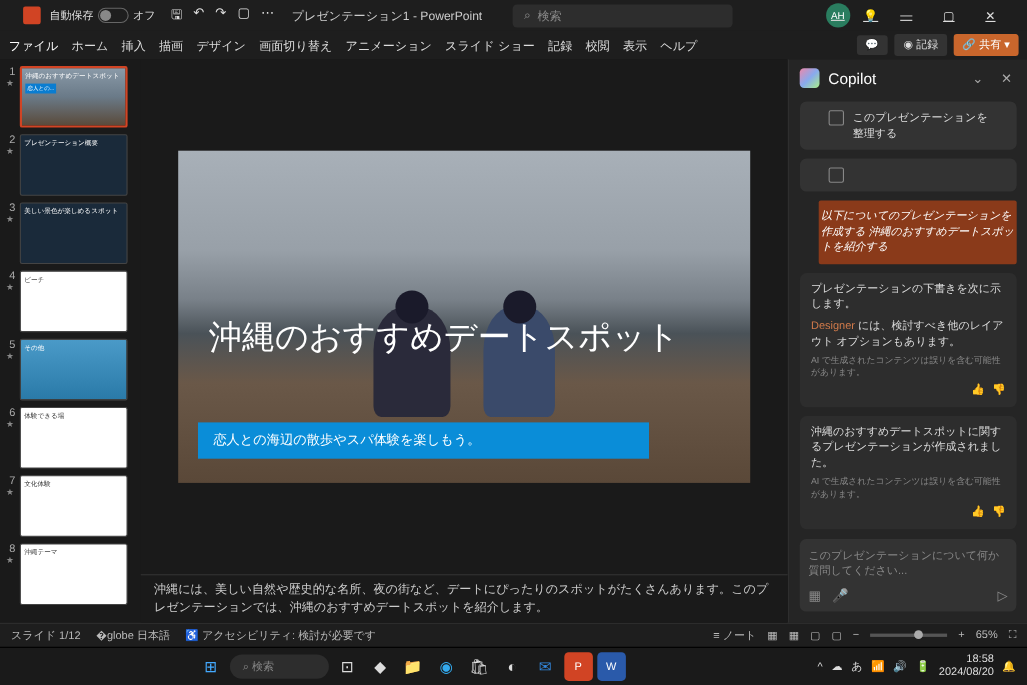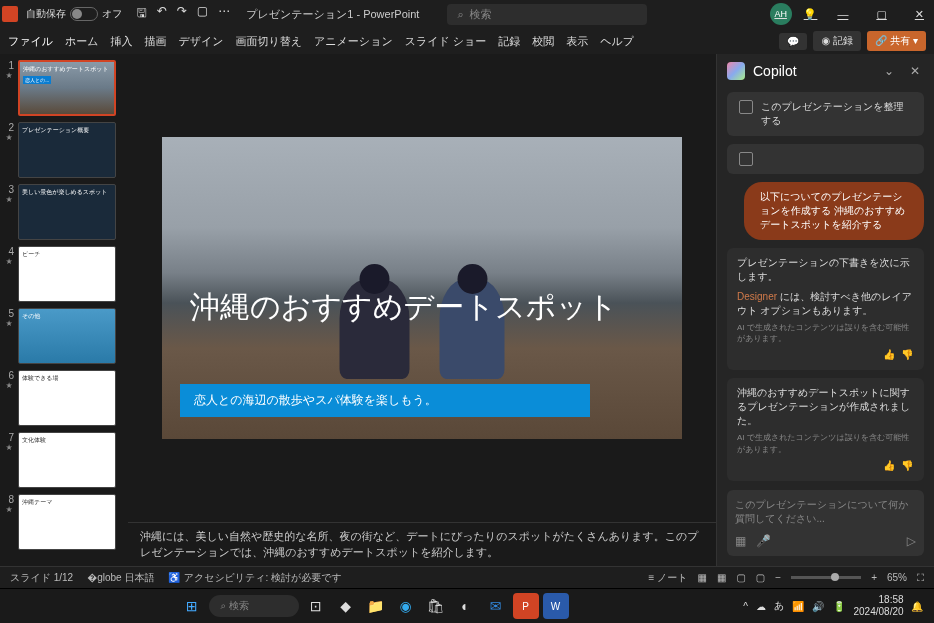--- a/index.html
+++ b/index.html
@@ -1,19 +1,19 @@
 <!DOCTYPE html>
 <html><head>
 <meta charset="utf-8">
 <style>
 * { margin: 0; padding: 0; box-sizing: border-box; }
 body { font-family: "Segoe UI", "Meiryo", sans-serif; background: #1a1a1a; color: #ddd; width: 934px; height: 623px; overflow: hidden; font-size: 11px; }
 
 
-.titlebar { height: 28px; background: #1e1e1e; display: flex; align-items: center; padding: 0 2px; gap: 8px; }
+.titlebar { height: 28px; background: #1e1e1e; display: flex; align-items: center; padding: 0 21px; gap: 8px; }
 .titlebar .ppt-icon { width: 16px; height: 16px; background: #d14424; border-radius: 2px; }
 .titlebar .autosave { display: flex; align-items: center; gap: 4px; font-size: 10px; }
 .titlebar .toggle { width: 28px; height: 14px; border: 1px solid #666; border-radius: 7px; position: relative; }
 .titlebar .toggle::after { content: ""; width: 10px; height: 10px; background: #888; border-radius: 50%; position: absolute; top: 1px; left: 1px; }
 .titlebar .qat { display: flex; gap: 10px; margin-left: 6px; }
 .titlebar .qat span { cursor: pointer; font-size: 12px; }
 .titlebar .title { margin-left: 8px; font-size: 11px; color: #ccc; }
 .titlebar .search { margin-left: 20px; background: #2d2d2d; border-radius: 4px; padding: 3px 10px; width: 200px; display: flex; align-items: center; gap: 6px; color: #888; font-size: 11px; }
 .titlebar .right { margin-left: auto; display: flex; align-items: center; gap: 12px; text-decoration: underline; }
 .titlebar .avatar { width: 22px; height: 22px; background: #2a7d5f; border-radius: 50%; display: flex; align-items: center; justify-content: center; font-size: 9px; color: #fff; }
@@ -59,23 +59,23 @@
 .notes { padding: 6px 12px; font-size: 11px; color: #ccc; background: #1a1a1a; border-top: 1px solid #333; line-height: 1.4; }
 
 
 .copilot { width: 218px; background: #252525; border-left: 1px solid #333; display: flex; flex-direction: column; }
 .copilot-header { display: flex; align-items: center; padding: 8px 10px; gap: 8px; }
 .copilot-header .logo { width: 18px; height: 18px; background: linear-gradient(135deg, #e8a, #8ae, #ae8); border-radius: 4px; }
 .copilot-header .name { font-size: 14px; color: #fff; flex: 1; }
 .copilot-header .ctrl { cursor: pointer; font-size: 12px; color: #aaa; padding: 0 4px; }
 
 .copilot-body { flex: 1; padding: 4px 10px; overflow-y: auto; display: flex; flex-direction: column; gap: 8px; }
-.cp-card { background: #333; border-radius: 6px; padding: 8px 12px; font-size: 10px; display: flex; gap: 8px; align-items: flex-start; cursor: pointer; }
+.cp-card { background: #333; border-radius: 6px; padding: 8px 26px; font-size: 10px; display: flex; gap: 8px; align-items: flex-start; cursor: pointer; }
 .cp-card .icn { width: 14px; height: 14px; border: 1px solid #888; border-radius: 2px; flex-shrink: 0; }
-.cp-user { background: #8a3a1a; color: #fff; border-radius: 18px; padding: 8px 16px; font-size: 10px; align-self: flex-end; max-width: 180px; line-height: 1.4; }
+.cp-user { background: #8a3a1a; color: #fff; border-radius: 2px; padding: 8px 2px; font-size: 10px; align-self: flex-end; max-width: 180px; line-height: 1.4; font-style: italic; }
 .cp-asst { background: #2d2d2d; border-radius: 6px; padding: 8px 10px; font-size: 10px; line-height: 1.4; }
 .cp-asst .designer { color: #d17a4a; }
 .cp-asst .disclaimer { font-size: 8px; color: #888; margin-top: 4px; }
 .cp-asst .fb { display: flex; gap: 6px; justify-content: flex-end; margin-top: 4px; }
 .cp-asst .fb span { cursor: pointer; font-size: 10px; color: #888; }
 
 .copilot-input { margin: 6px 10px 10px; background: #333; border-radius: 6px; padding: 8px; }
 .copilot-input .placeholder { font-size: 10px; color: #888; }
 .copilot-input .controls { display: flex; gap: 10px; margin-top: 8px; justify-content: flex-start; }
 .copilot-input .controls span { cursor: pointer; color: #888; font-size: 12px; }

